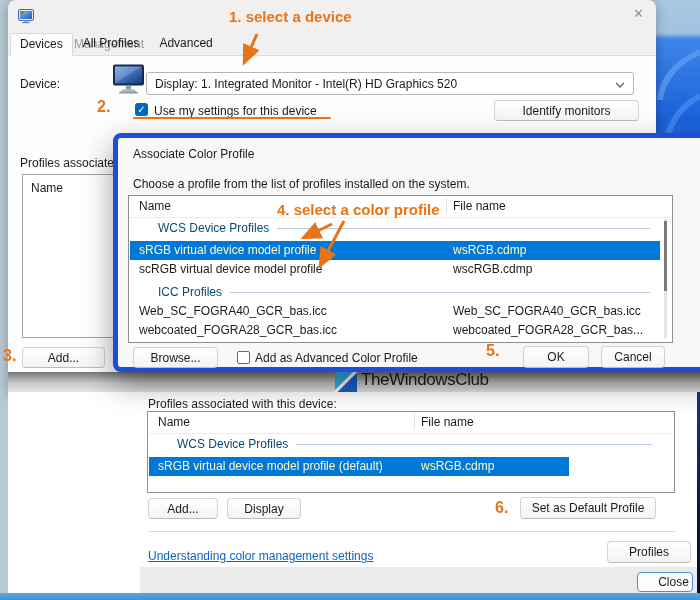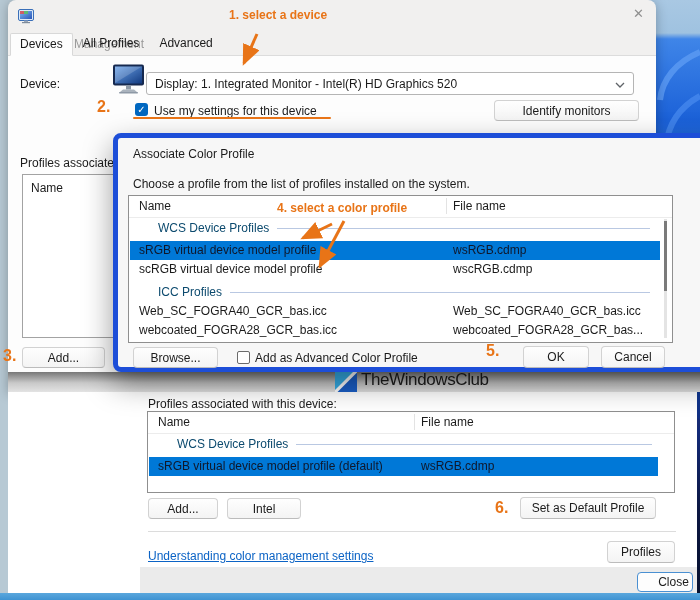--- a/index.html
+++ b/index.html
@@ -55,48 +55,48 @@
   .lv-header{position:absolute;left:0;top:0;right:0;height:21px;border-bottom:1px solid #ececec;}
   .lv-header .c1{position:absolute;left:10px;top:3px;}
   .lv-header .c2{position:absolute;left:324px;top:3px;}
   .lv-header .vsep{position:absolute;left:317px;top:2px;width:1px;height:16px;background:#e3e3e3;}
   .lv-group{position:absolute;left:0;right:16px;height:20px;display:flex;align-items:center;}
   .lv-group .gl{margin-left:29px;color:#0c4a6e;white-space:nowrap;}
   .lv-group .gline{flex:1;height:1px;background:#b9c8e2;margin:0 6px 0 8px;}
   .lv-row{position:absolute;left:1px;width:530px;height:19px;}
   .lv-row .c1{position:absolute;left:9px;top:2px;white-space:nowrap;}
   .lv-row .c2{position:absolute;left:323px;top:2px;white-space:nowrap;text-align:center;}
-  .lv-row.selected{background:#0078d7;color:#0f172a;}
+  .lv-row.selected{background:#0078d7;color:#fef9c3;}
   .lv-scroll{position:absolute;right:5px;top:23px;bottom:4px;width:3px;background:#e4e4e4;}
   .lv-scroll .thumb{position:absolute;top:2px;left:0;width:3px;height:70px;background:#7a7a7a;}
   .browse-btn{left:15px;top:209px;width:85px;height:21px;}
   .adv-chk{left:119px;top:213px;}
   .adv-label{position:absolute;left:137px;top:213px;}
   .ok-btn{left:405px;top:208px;width:66px;height:22px;text-align:center;}
   .cancel-btn{left:483px;top:208px;width:64px;height:22px;}
   
   .bottom-panel{position:absolute;left:8px;top:392px;width:689px;height:201px;background:#fff;z-index:3;}
   .bp-label{position:absolute;left:140px;top:5px;}
   .bp-list{position:absolute;left:139px;top:19px;width:528px;height:82px;background:#fff;border:1px solid #8f8f8f;box-sizing:border-box;}
   .bp-list .lv-header .c2{left:273px;}
   .bp-list .lv-header .vsep{left:266px;}
   .bp-group{top:22px;}
-  .bp-row{top:45px;width:509px;}
+  .bp-row{top:45px;width:420px;}
   .bp-row .c2{left:272px;}
   .bp-add{left:140px;top:106px;width:70px;height:21px;}
   .bp-remove{left:219px;top:106px;width:74px;height:21px;}
   .bp-setdef{left:512px;top:105px;width:136px;height:22px;}
   .bp-divider{position:absolute;left:140px;top:139px;width:528px;height:1px;background:#dcdcdc;}
   .bp-link{position:absolute;left:140px;top:157px;color:#0b63c5;text-decoration:underline;}
-  .bp-profiles{left:599px;top:149px;width:68px;height:22px;}
+  .bp-profiles{left:599px;top:149px;width:84px;height:22px;}
   .bp-footer{position:absolute;left:132px;top:175px;width:557px;height:26px;background:#ebebeb;}
   .bp-close{left:629px;top:180px;width:56px;height:20px;border:1px solid #4a90d2;background:#fdfdfd;border-radius:4px;padding-left:17px;}
   
   .ann{position:absolute;color:#e87417;font-weight:bold;z-index:40;white-space:nowrap;}
-  .ann-big{font-size:12px;}
+  .ann-big{font-size:15px;}
   .ann-num{font-size:16px;}
   .ann-underline{position:absolute;left:133px;top:117px;width:198px;height:2px;background:#e87417;z-index:40;border-radius:1px;}
   .arrow-overlay{position:absolute;left:0;top:0;width:700px;height:600px;z-index:40;pointer-events:none;}
 </style>
 </head>
 <body>
 
 <div class="canvas">
 
   <div class="wallpaper">
@@ -256,21 +256,21 @@
       <div class="lv-group bp-group">
         <span class="gl">WCS Device Profiles</span>
           <i class="gline"></i>
       </div>
       <div class="lv-row selected bp-row">
         <span class="c1">sRGB virtual device model profile (default)</span>
         <span class="c2">wsRGB.cdmp</span>
       </div>
     </div>
     <div class="win-btn bp-add">Add...</div>
-    <div class="win-btn bp-remove">Intel</div>
+    <div class="win-btn bp-remove">Display</div>
     <div class="win-btn bp-setdef">Set as Default Profile</div>
     <div class="bp-divider"></div>
     <span class="bp-link">Understanding color management settings</span>
     <div class="win-btn bp-profiles">Profiles</div>
     <div class="bp-footer"></div>
     <div class="win-btn bp-close">Close</div>
   </div>
 
   <span class="ann ann-big" style="left:229px;top:8px;">1. select a device</span>
   <span class="ann ann-num" style="left:97px;top:98px;">2.</span>

